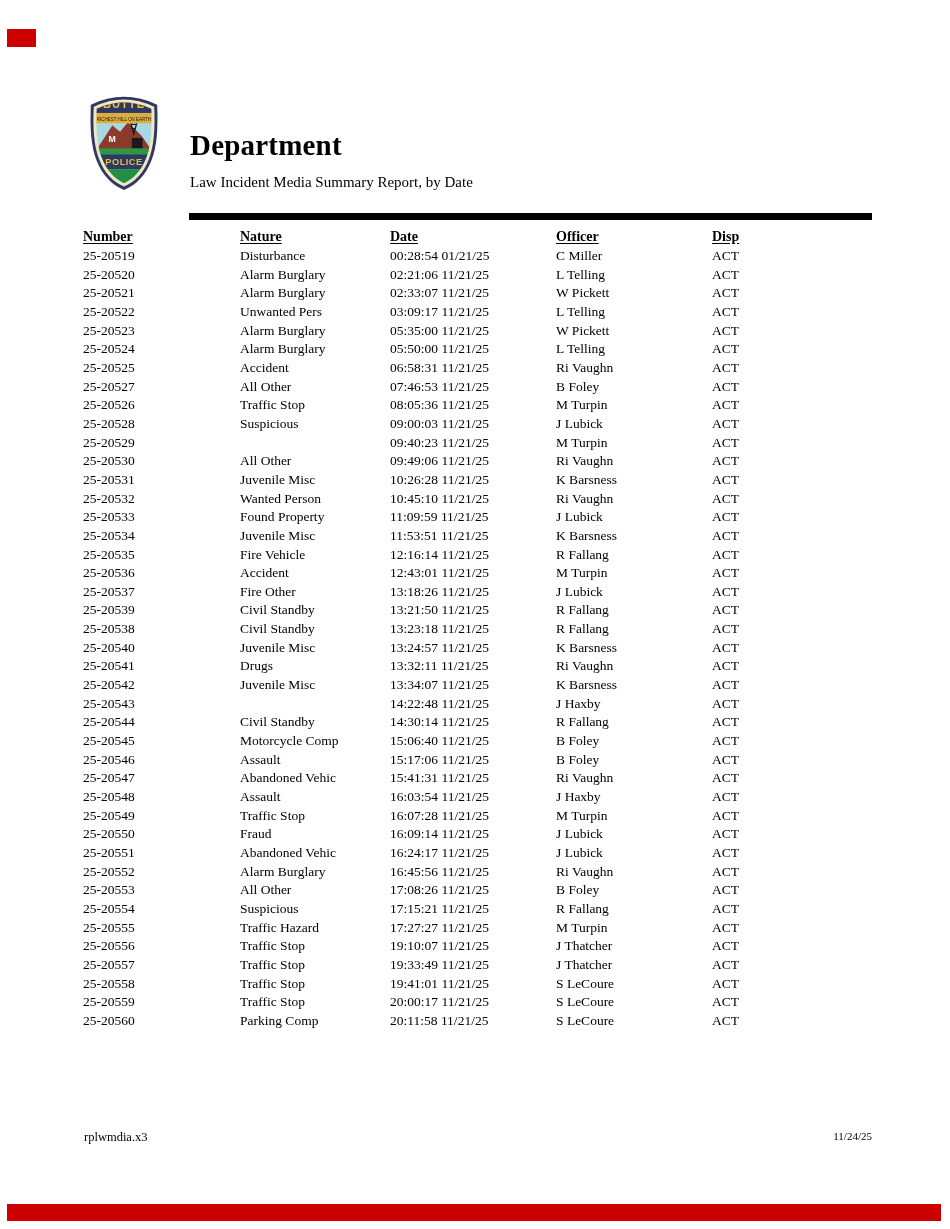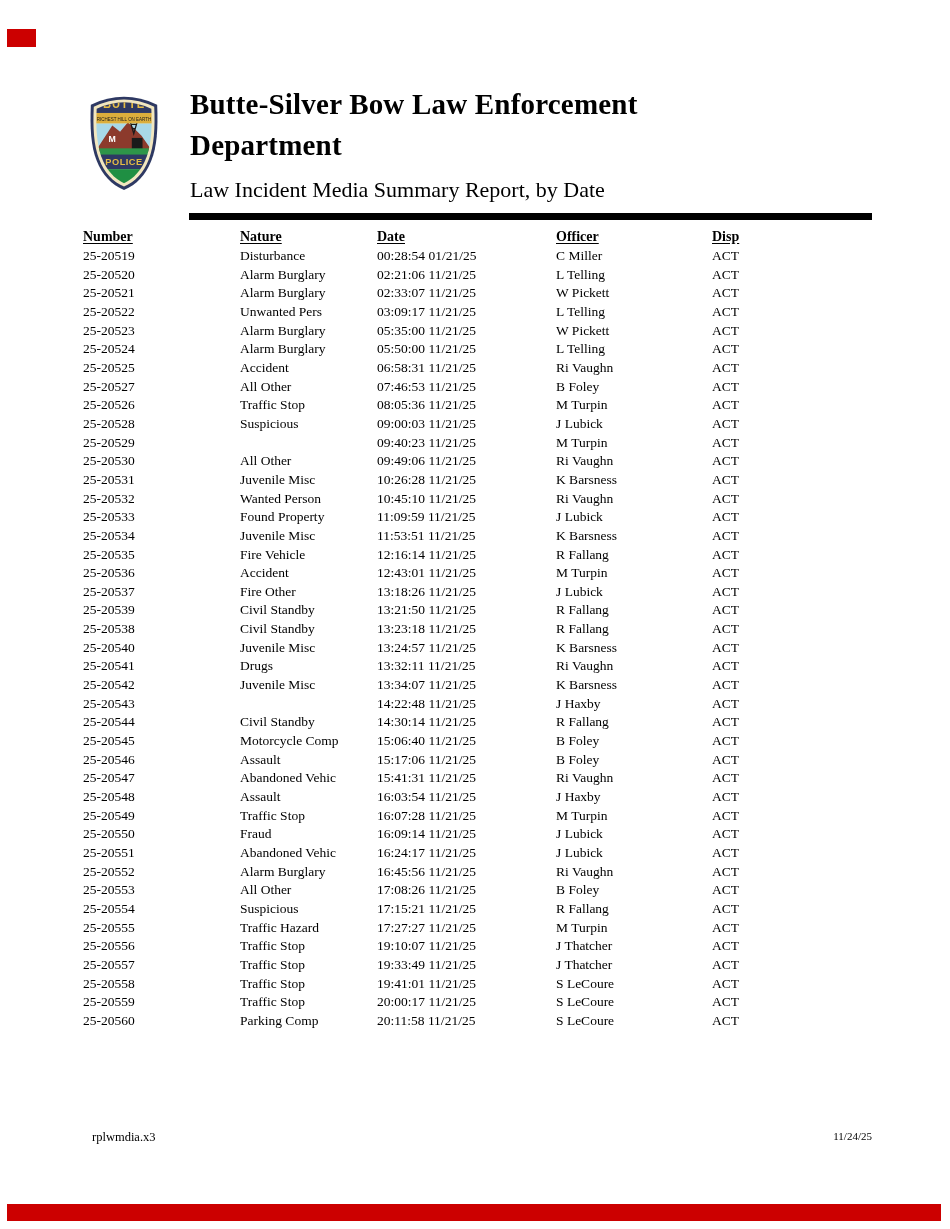--- a/index.html
+++ b/index.html
@@ -4,33 +4,33 @@
 <style>
   html,body{margin:0;padding:0;background:#ffffff;}
   .page{position:relative;width:950px;height:1229px;background:#ffffff;overflow:hidden;
         font-family:"Liberation Serif","DejaVu Serif",serif;color:#000;}
   .marker{position:absolute;}
   .marker-tl{left:7px;top:29px;width:29px;height:18px;}
   .marker-bottom{left:7px;top:1204px;width:934px;height:17px;}
   .badge{position:absolute;left:85px;top:88px;width:78px;height:104px;}
   .header-text{position:absolute;left:190px;top:84px;width:640px;}
   .report-title{font-size:29px;font-weight:bold;line-height:41px;letter-spacing:0.2px;}
-  .report-subtitle{font-size:22px;line-height:24px;margin-top:12px;}
+  .report-subtitle{font-size:15px;line-height:24px;margin-top:4px;}
   .divider-bar{position:absolute;left:189px;top:213px;width:683px;height:7px;background:#000;}
   .thead{position:absolute;left:0;top:229px;width:950px;height:19px;font-size:14px;font-weight:bold;}
   .thead .cell{text-decoration:underline;text-underline-offset:2px;}
   .tbody{position:absolute;left:0;top:248px;width:950px;}
   .row{position:relative;height:18.66px;font-size:13.5px;}
   .cell{position:absolute;top:0;white-space:nowrap;}
   .col-number{left:83px;}
   .col-nature{left:240px;}
-  .col-date{left:377px;}
+  .col-date{left:390px;}
   .col-officer{left:556px;}
   .col-disp{left:712px;}
-  .footer-left{position:absolute;left:92px;top:1130px;font-size:12.5px;}
+  .footer-left{position:absolute;left:84px;top:1130px;font-size:12.5px;}
   .footer-right{position:absolute;right:78px;top:1130px;font-size:11px;}
   .badge svg text{font-family:"Liberation Sans","DejaVu Sans",sans-serif;}
 </style>
 </head>
 <body>
 
 <div class="page">
 
   <div class="marker marker-tl" style="background-color: rgb(204, 0, 0);"></div>
   <div class="marker marker-bottom" style="background-color: rgb(204, 0, 0);"></div>
@@ -68,21 +68,21 @@
         <rect x="0" y="64" width="80" height="14" fill="#2e3963"></rect>
         <text x="40" y="74.5" font-size="9.5" font-weight="bold" text-anchor="middle" letter-spacing="0.5" fill="#e6bd45">POLICE</text>
 
         <rect x="0" y="78" width="80" height="22" fill="#1f8f43"></rect>
       </g>
     </svg>
   </div>
 
   <div class="header-text">
     <div class="report-title">
-      <span>Butte-Silver Bow Law Enforcement</span><br>
+      <br>
       <span>Department</span>
     </div>
     <div class="report-subtitle">Law Incident Media Summary Report, by Date</div>
   </div>
 
   <div class="divider-bar"></div>
 
   <div class="thead">
     <span class="cell col-number">Number</span>
     <span class="cell col-nature">Nature</span>

